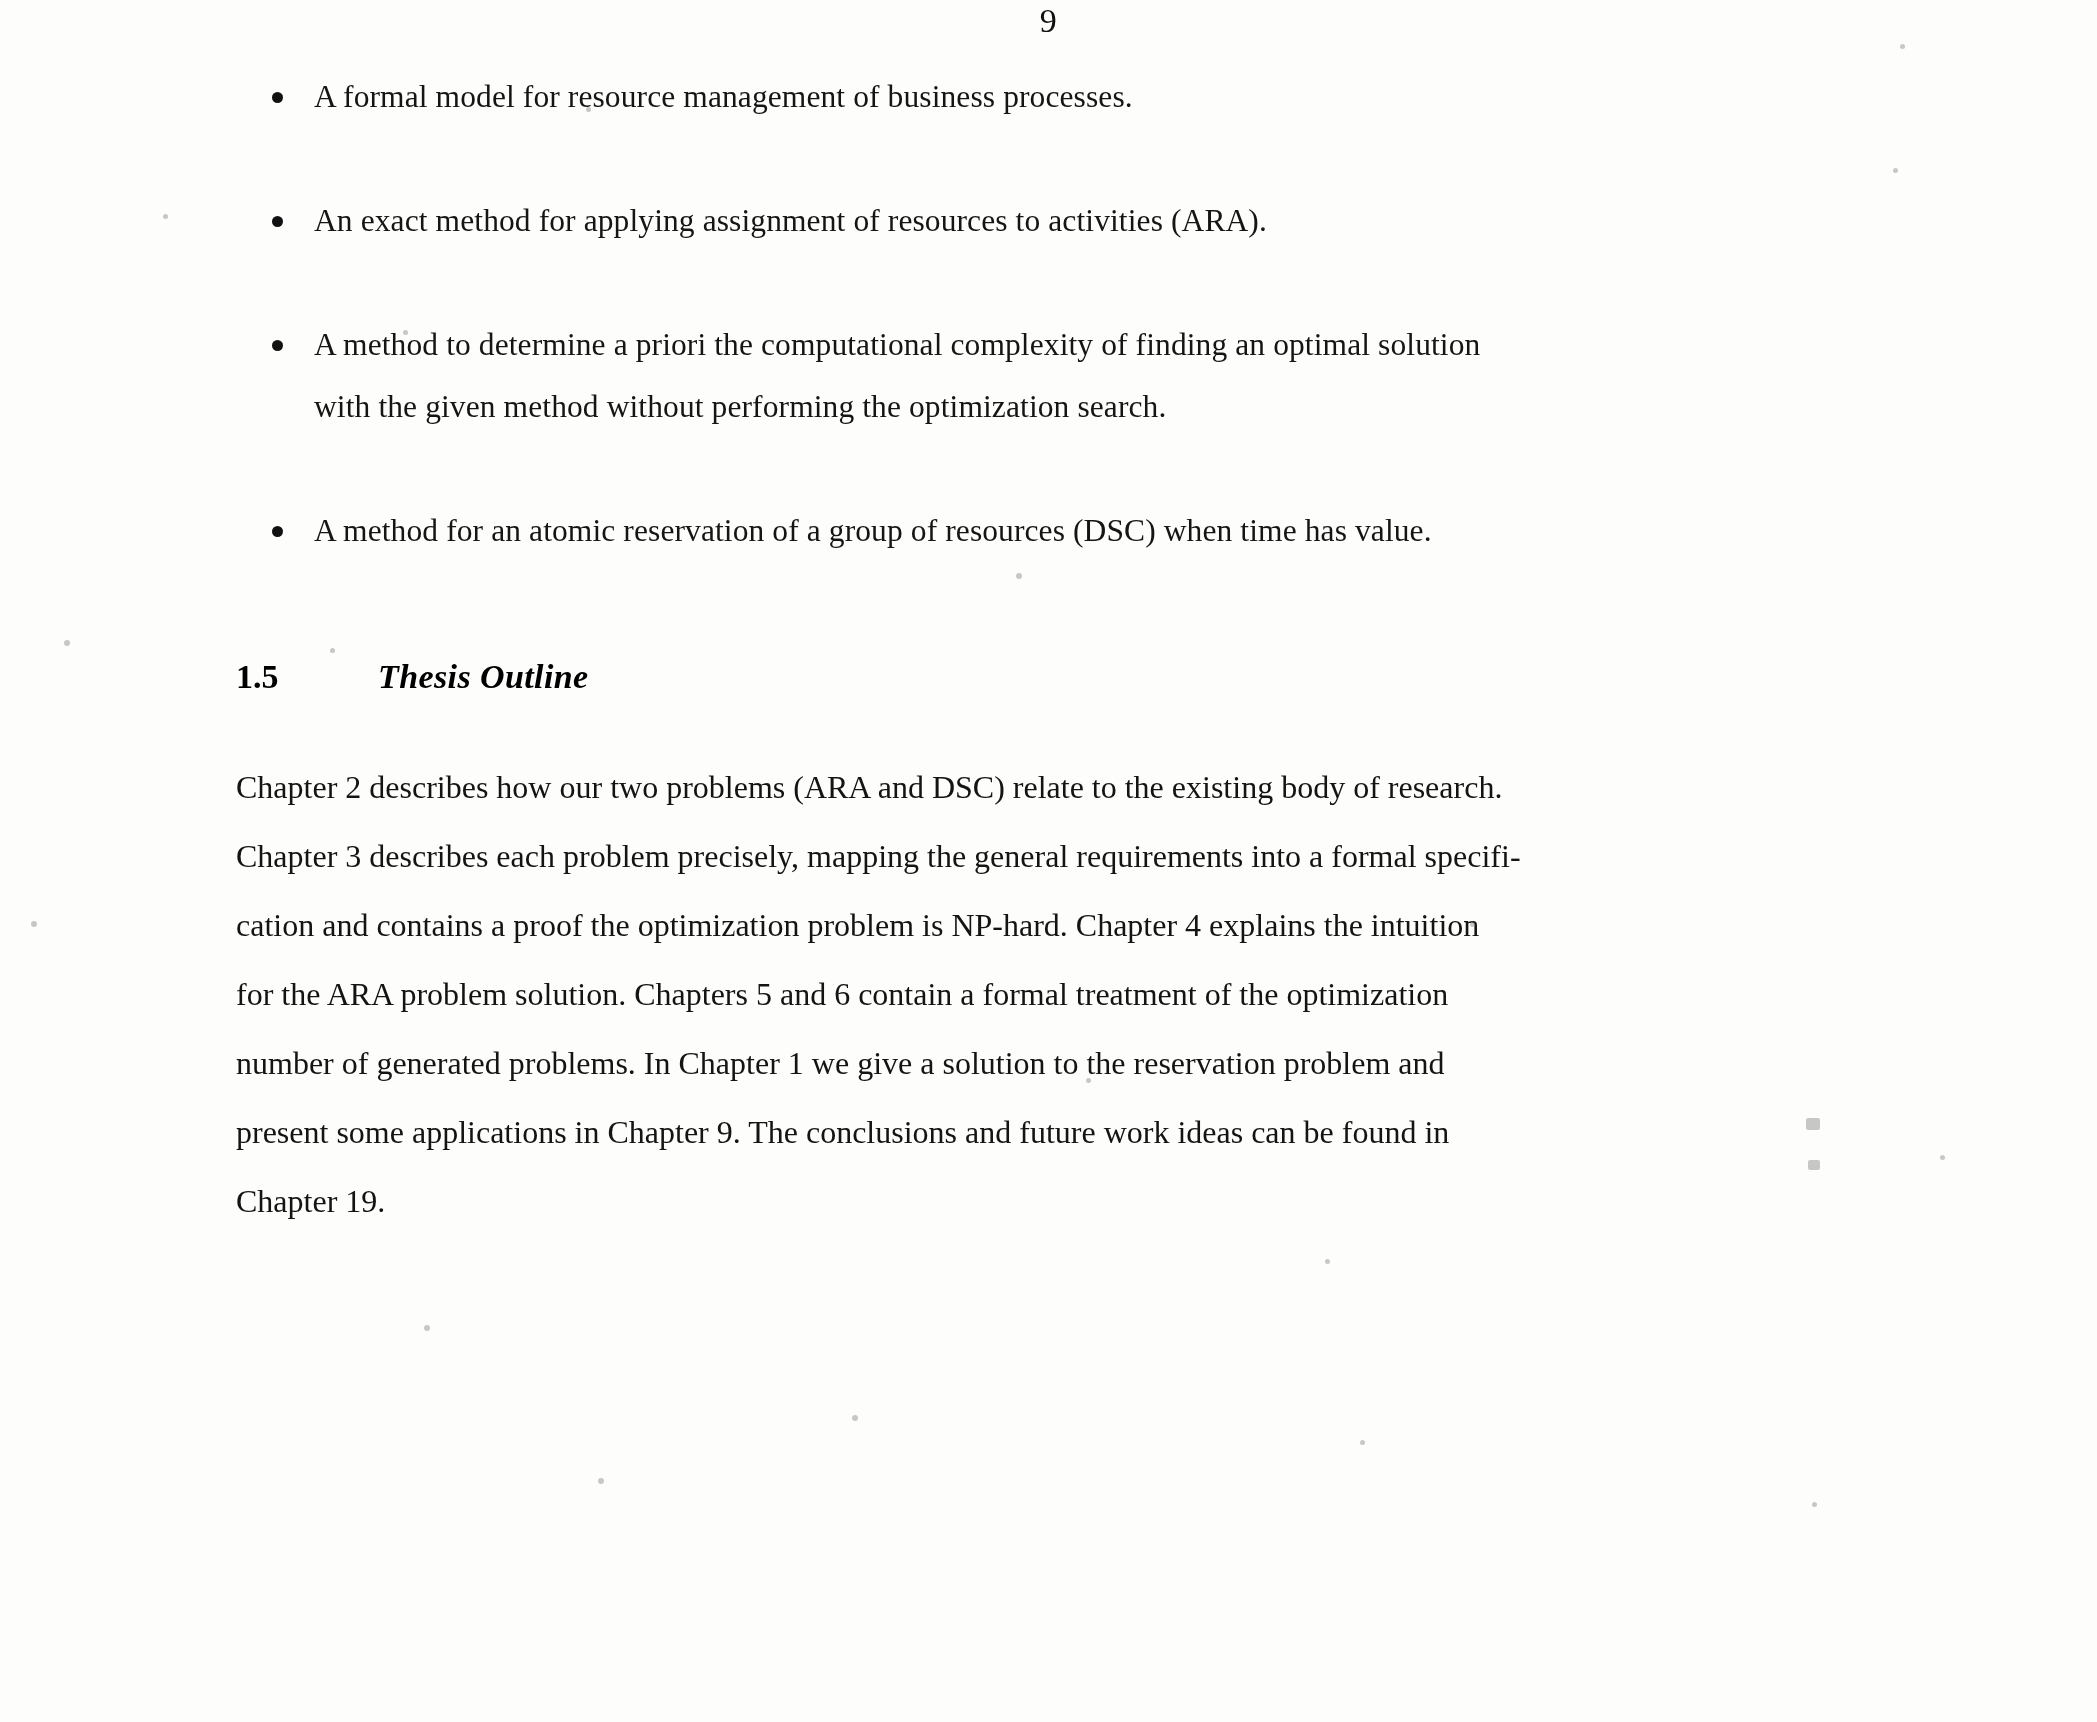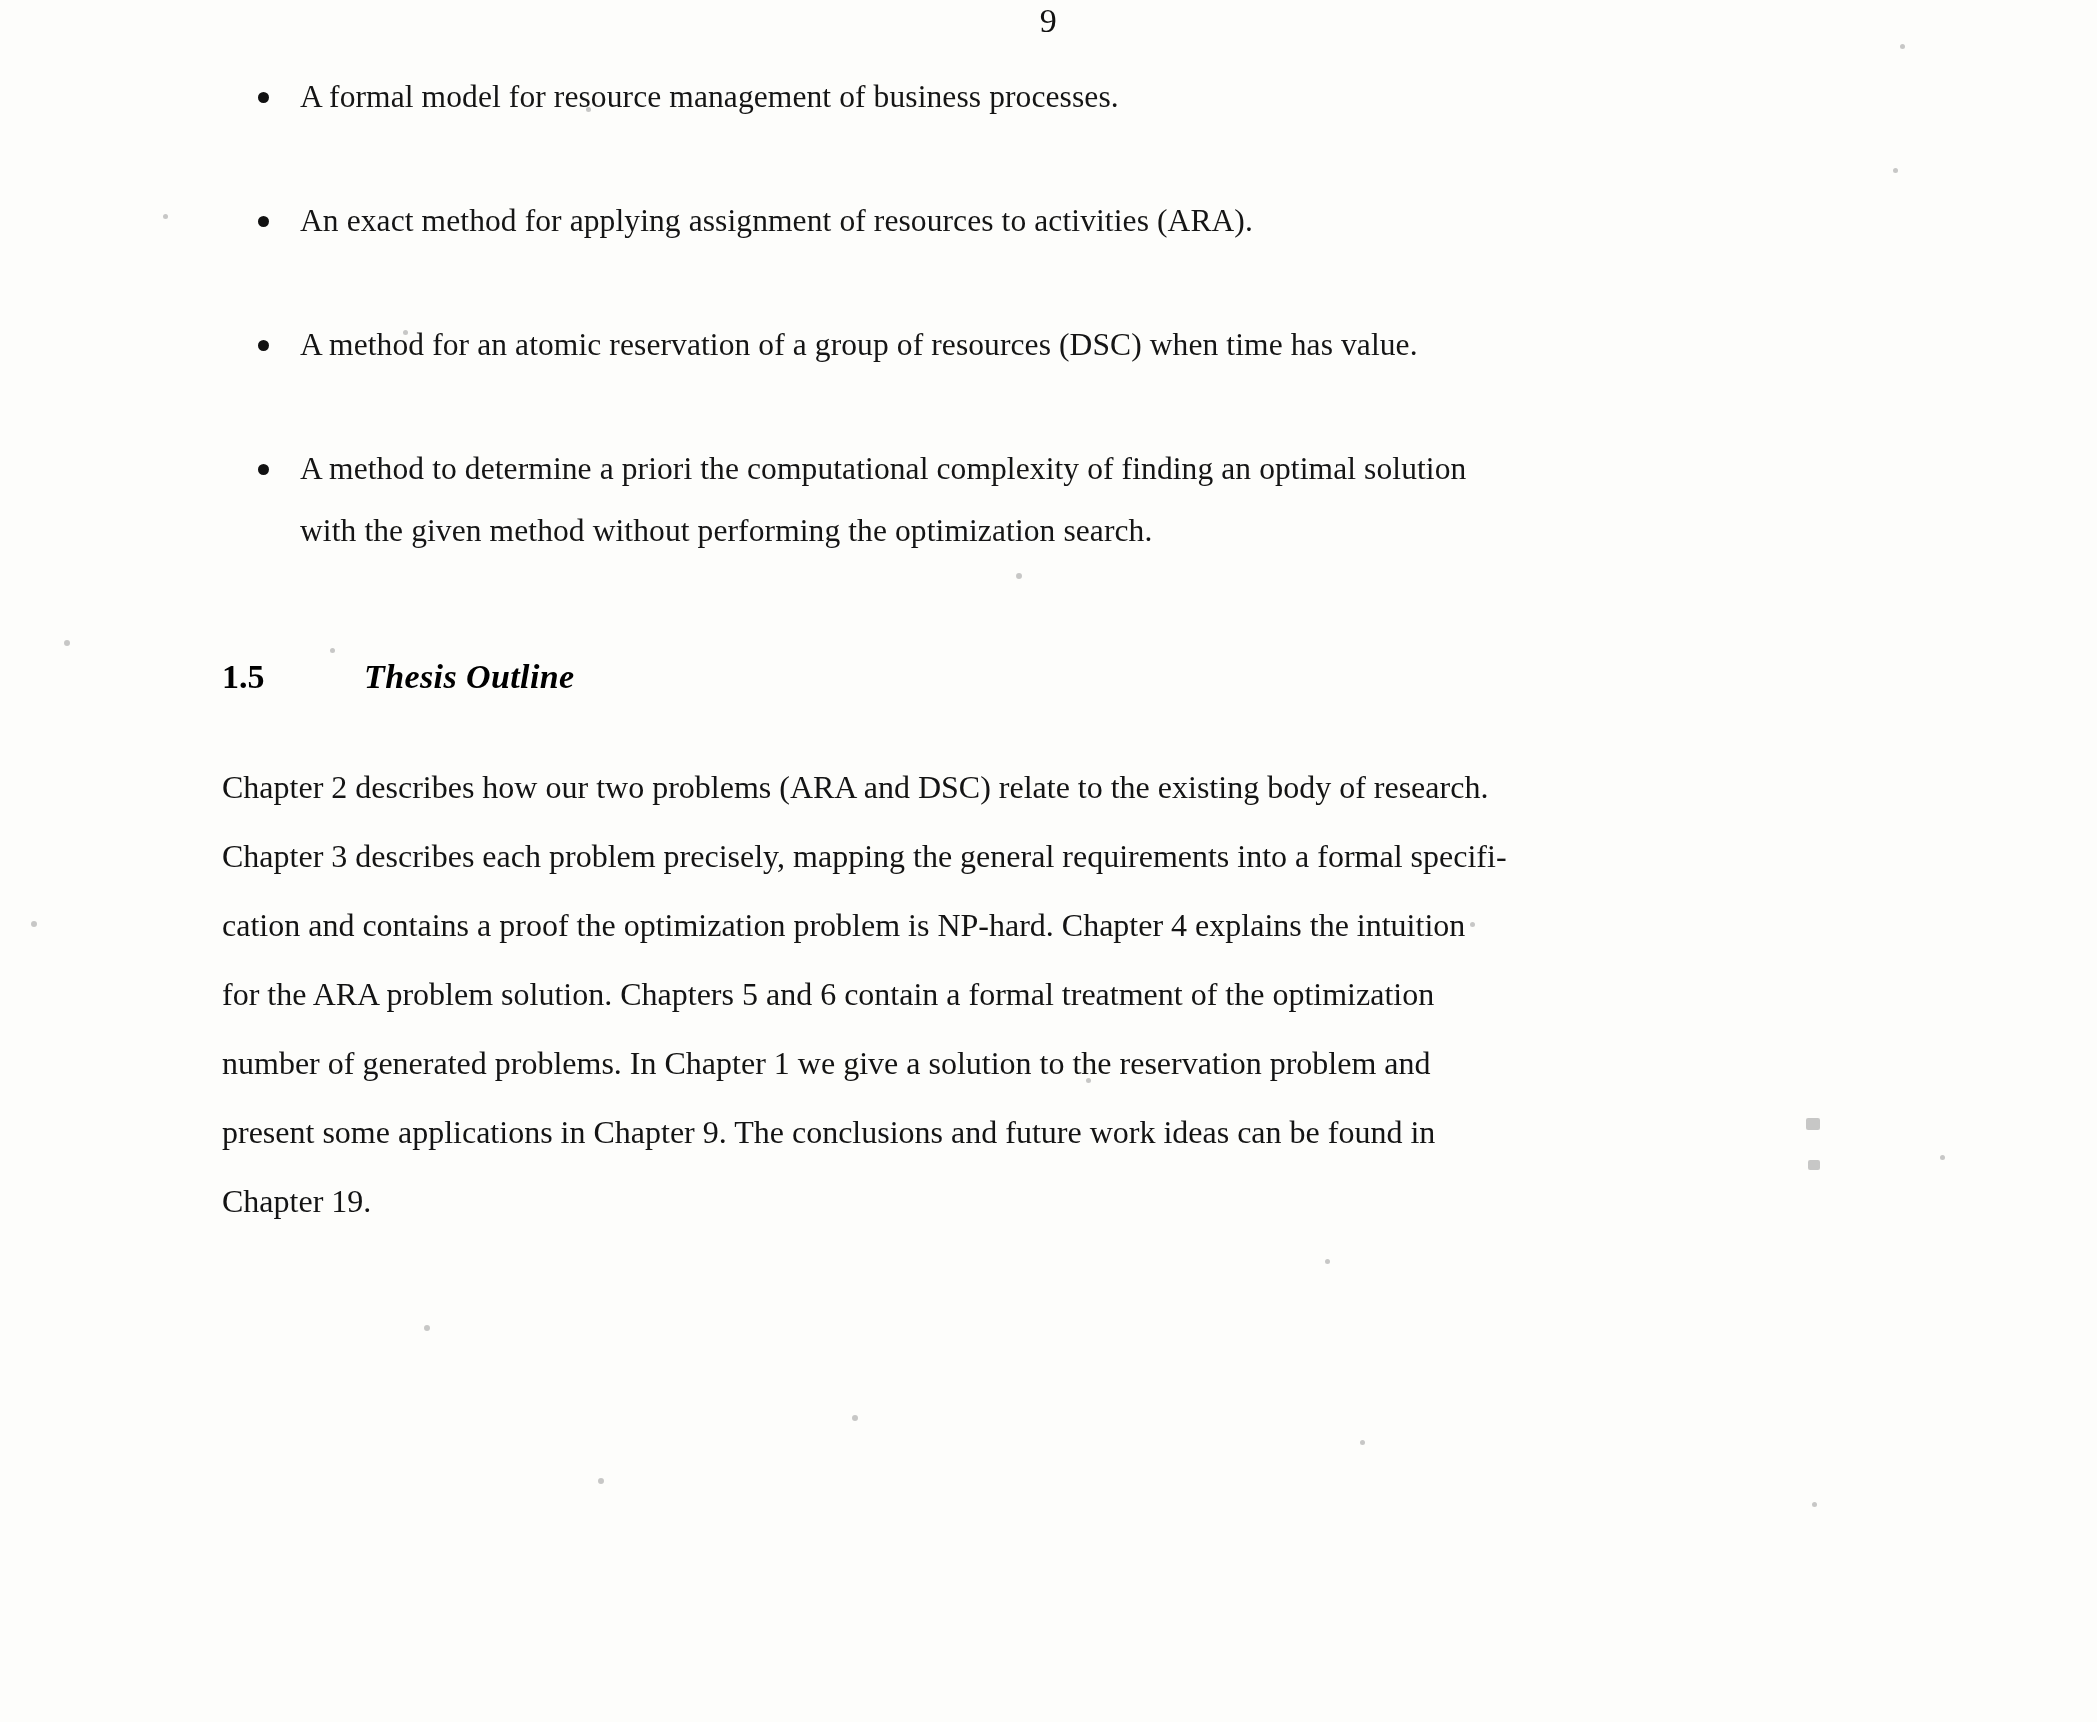--- a/index.html
+++ b/index.html
@@ -31,21 +31,21 @@
     text-align: center;
     font-size: 34px;
     line-height: 1;
     letter-spacing: 0.5px;
     color: #111;
   }
 
   
   .content {
     position: absolute;
-    left: 222px;
+    left: 236px;
     top: 66px;
     width: 1740px;
   }
 
   
   .bullet-list {
     list-style: none;
     margin: 0;
     padding: 0;
     width: 1740px;
@@ -130,29 +130,29 @@
       <li class="bullet-item">
         <span class="dot"></span>
         <span>A formal model for resource management of business processes.</span>
       </li>
 
       <li class="bullet-item">
         <span class="dot"></span>
         <span>An exact method for applying assignment of resources to activities (ARA).</span>
       </li>
 
-      <li class="bullet-item">
-        <span class="dot"></span>
-        <span>A method for an atomic reservation of a group of resources (DSC) when time has value.</span>
-      </li>
-
       <li class="bullet-item wrapped">
         <span class="dot"></span>
         <span>A method to determine a priori the computational complexity of finding an optimal solution</span>
         <span class="line2">with the given method without performing the optimization search.</span>
+      </li>
+
+      <li class="bullet-item">
+        <span class="dot"></span>
+        <span>A method for an atomic reservation of a group of resources (DSC) when time has value.</span>
       </li>
 
     </ul>
 
     <h2 class="section-heading">
       <span class="sec-num">1.5</span>
       <span class="sec-title">Thesis Outline</span>
     </h2>
 
     <div class="body-paragraph">

